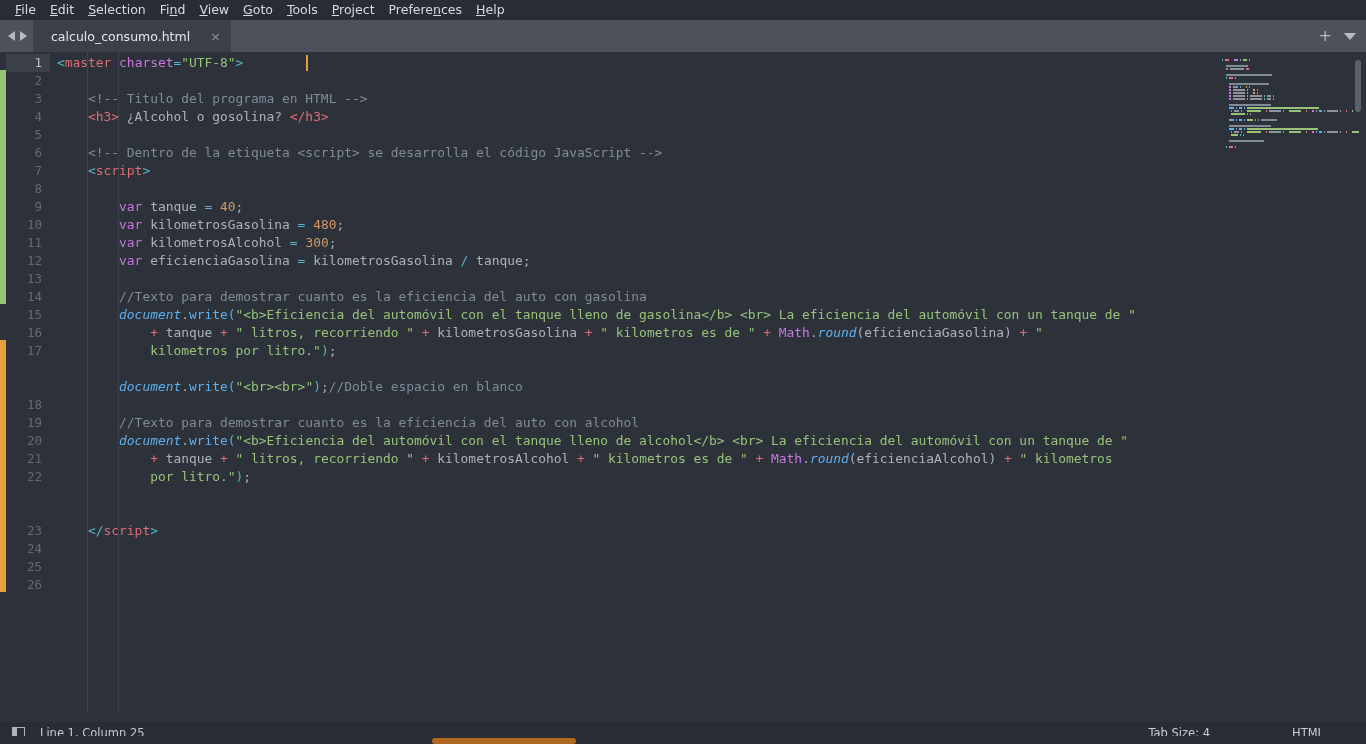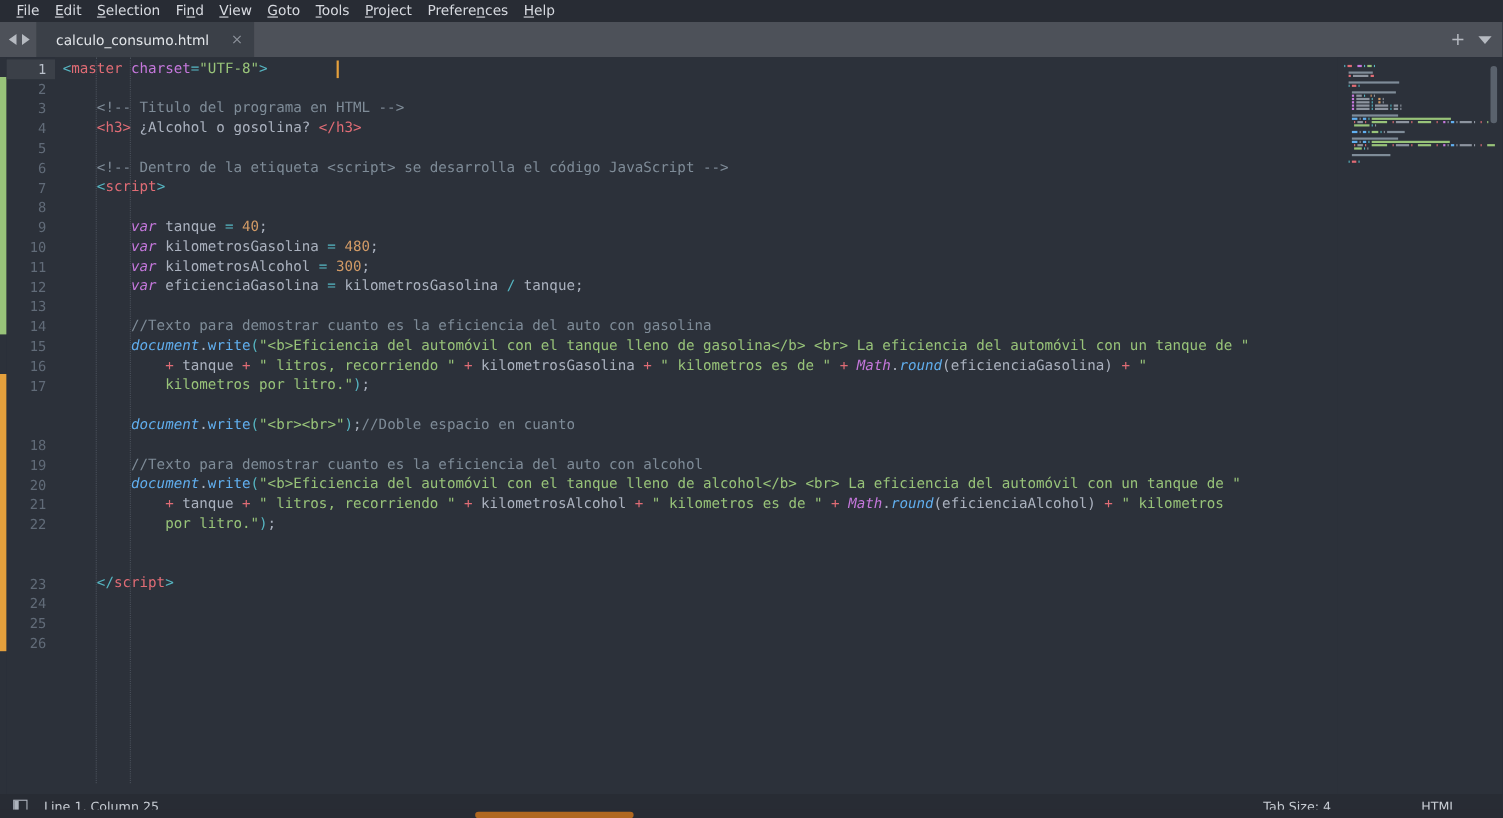--- a/index.html
+++ b/index.html
@@ -152,21 +152,21 @@
     border-left: 1px dotted #4b525c;
   }
 
   
   .t-punct   { color: #56b6c2; }
   .t-tag     { color: #e06c75; }
   .t-attr    { color: #c678dd; }
   .t-op      { color: #56b6c2; }
   .t-str     { color: #98c379; }
   .t-comment { color: #7f8c98; }
-  .t-kw      { color: #c678dd; font-style: italic; }
+  .t-kw      { color: #c678dd; }
   .t-num     { color: #d19a66; }
   .t-var     { color: #abb2bf; }
   .t-obj     { color: #61afef; font-style: italic; }
   .t-fn      { color: #61afef; }
   .t-plus    { color: #e06c75; }
   .t-paren   { color: #56b6c2; }
   .t-semi    { color: #abb2bf; }
 
   #caret {
     position: absolute;
@@ -322,21 +322,21 @@
         <div class="code-line"><span class="t-var">        </span><span class="t-kw">var</span><span class="t-var"> tanque </span><span class="t-op">=</span><span class="t-var"> </span><span class="t-num">40</span><span class="t-semi">;</span></div>
         <div class="code-line"><span class="t-var">        </span><span class="t-kw">var</span><span class="t-var"> kilometrosGasolina </span><span class="t-op">=</span><span class="t-var"> </span><span class="t-num">480</span><span class="t-semi">;</span></div>
         <div class="code-line"><span class="t-var">        </span><span class="t-kw">var</span><span class="t-var"> kilometrosAlcohol </span><span class="t-op">=</span><span class="t-var"> </span><span class="t-num">300</span><span class="t-semi">;</span></div>
         <div class="code-line"><span class="t-var">        </span><span class="t-kw">var</span><span class="t-var"> eficienciaGasolina </span><span class="t-op">=</span><span class="t-var"> kilometrosGasolina </span><span class="t-op">/</span><span class="t-var"> tanque</span><span class="t-semi">;</span></div>
         <div class="code-line">&nbsp;</div>
         <div class="code-line"><span class="t-var">        </span><span class="t-comment">//Texto para demostrar cuanto es la eficiencia del auto con gasolina</span></div>
         <div class="code-line"><span class="t-var">        </span><span class="t-obj">document</span><span class="t-var">.</span><span class="t-fn">write</span><span class="t-paren">(</span><span class="t-str">"&lt;b&gt;Eficiencia del automóvil con el tanque lleno de gasolina&lt;/b&gt; &lt;br&gt; La eficiencia del automóvil con un tanque de "</span></div>
         <div class="code-line"><span class="t-var">            </span><span class="t-plus">+</span><span class="t-var"> tanque </span><span class="t-plus">+</span><span class="t-var"> </span><span class="t-str">" litros, recorriendo "</span><span class="t-var"> </span><span class="t-plus">+</span><span class="t-var"> kilometrosGasolina </span><span class="t-plus">+</span><span class="t-var"> </span><span class="t-str">" kilometros es de "</span><span class="t-var"> </span><span class="t-plus">+</span><span class="t-var"> </span><span class="t-kw">Math</span><span class="t-var">.</span><span class="t-obj">round</span><span class="t-var">(</span><span class="t-var">eficienciaGasolina</span><span class="t-var">)</span><span class="t-var"> </span><span class="t-plus">+</span><span class="t-var"> </span><span class="t-str">"</span></div>
         <div class="code-line"><span class="t-var">            </span><span class="t-str">kilometros por litro."</span><span class="t-paren">)</span><span class="t-semi">;</span></div>
         <div class="code-line">&nbsp;</div>
-        <div class="code-line"><span class="t-var">        </span><span class="t-obj">document</span><span class="t-var">.</span><span class="t-fn">write</span><span class="t-paren">(</span><span class="t-str">"&lt;br&gt;&lt;br&gt;"</span><span class="t-paren">)</span><span class="t-semi">;</span><span class="t-comment">//Doble espacio en cuanto</span></div>
+        <div class="code-line"><span class="t-var">        </span><span class="t-obj">document</span><span class="t-var">.</span><span class="t-fn">write</span><span class="t-paren">(</span><span class="t-str">"&lt;br&gt;&lt;br&gt;"</span><span class="t-paren">)</span><span class="t-semi">;</span><span class="t-comment">//Doble espacio en blanco</span></div>
         <div class="code-line">&nbsp;</div>
         <div class="code-line"><span class="t-var">        </span><span class="t-comment">//Texto para demostrar cuanto es la eficiencia del auto con alcohol</span></div>
         <div class="code-line"><span class="t-var">        </span><span class="t-obj">document</span><span class="t-var">.</span><span class="t-fn">write</span><span class="t-paren">(</span><span class="t-str">"&lt;b&gt;Eficiencia del automóvil con el tanque lleno de alcohol&lt;/b&gt; &lt;br&gt; La eficiencia del automóvil con un tanque de "</span></div>
         <div class="code-line"><span class="t-var">            </span><span class="t-plus">+</span><span class="t-var"> tanque </span><span class="t-plus">+</span><span class="t-var"> </span><span class="t-str">" litros, recorriendo "</span><span class="t-var"> </span><span class="t-plus">+</span><span class="t-var"> kilometrosAlcohol </span><span class="t-plus">+</span><span class="t-var"> </span><span class="t-str">" kilometros es de "</span><span class="t-var"> </span><span class="t-plus">+</span><span class="t-var"> </span><span class="t-kw">Math</span><span class="t-var">.</span><span class="t-obj">round</span><span class="t-var">(</span><span class="t-var">eficienciaAlcohol</span><span class="t-var">)</span><span class="t-var"> </span><span class="t-plus">+</span><span class="t-var"> </span><span class="t-str">" kilometros</span></div>
         <div class="code-line"><span class="t-var">            </span><span class="t-str">por litro."</span><span class="t-paren">)</span><span class="t-semi">;</span></div>
         <div class="code-line">&nbsp;</div>
         <div class="code-line">&nbsp;</div>
         <div class="code-line"><span class="t-var">    </span><span class="t-punct">&lt;/</span><span class="t-tag">script</span><span class="t-punct">&gt;</span></div>
       </div>
     <div id="caret"></div>

